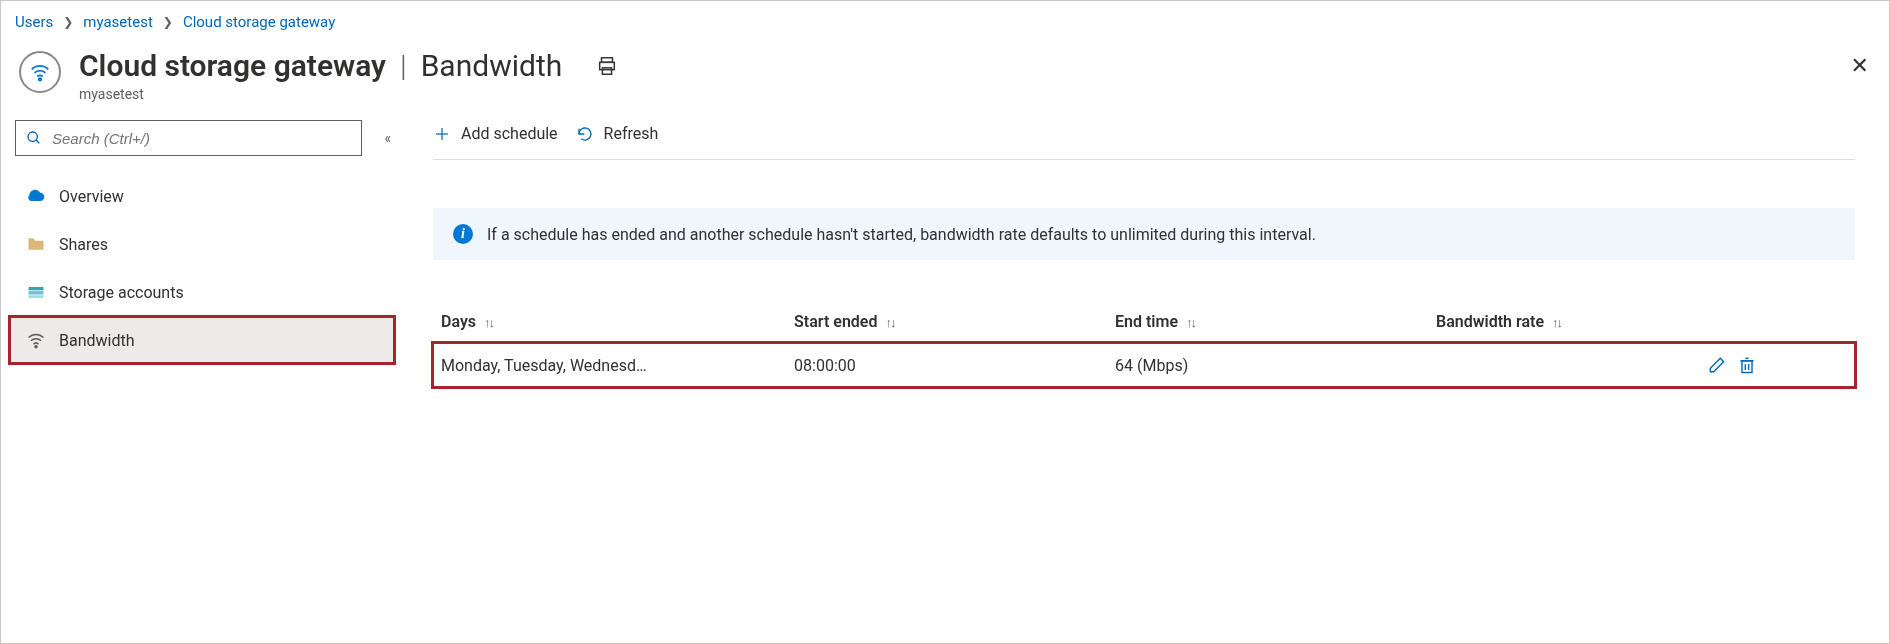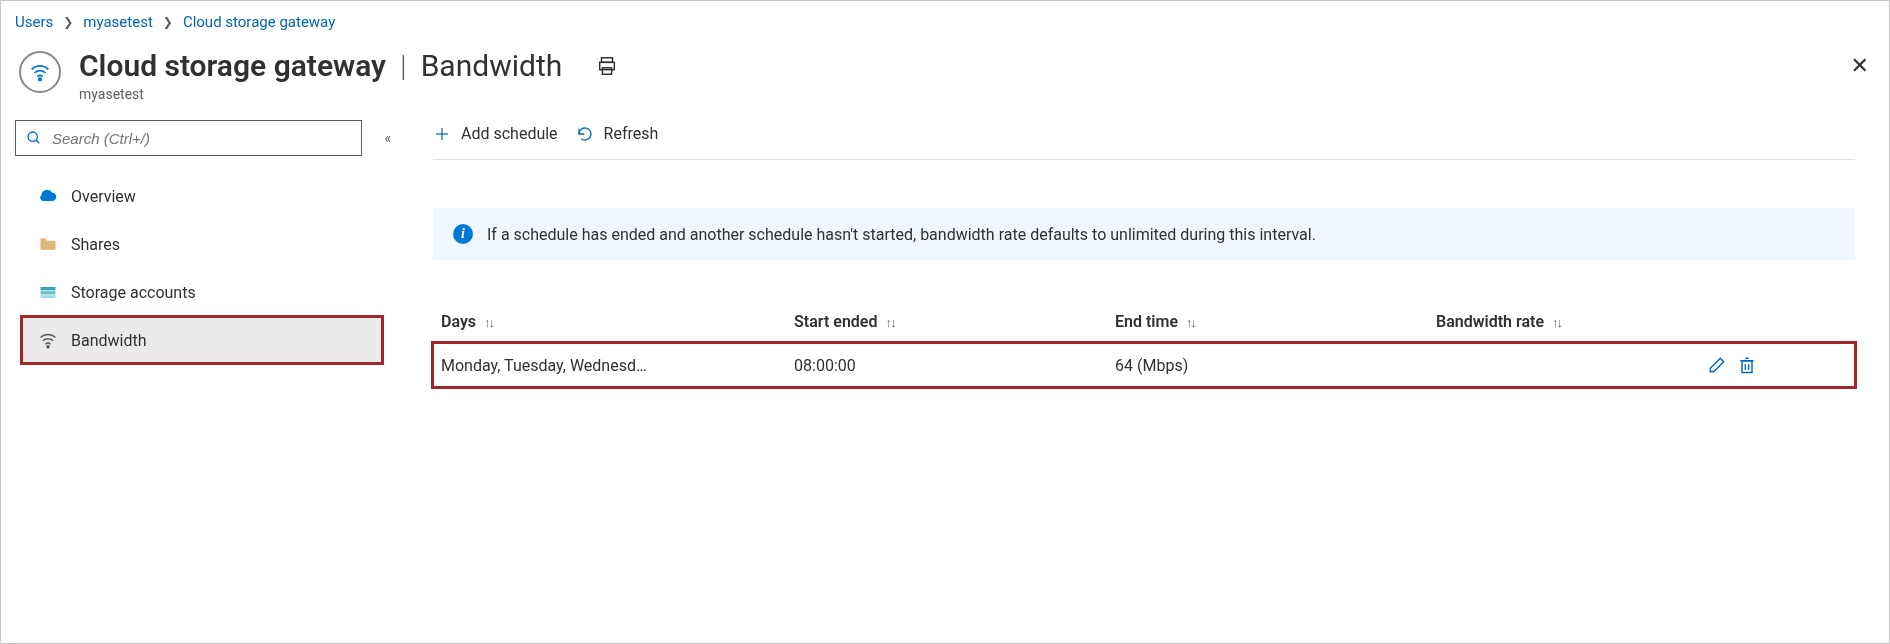--- a/index.html
+++ b/index.html
@@ -81,21 +81,21 @@
     flex:1;
     display:flex; align-items:center; gap:8px;
     border:1px solid #605e5c; height:36px;
     padding:0 10px; color:#605e5c;
   }
   .search-box input {
     border:none; outline:none; flex:1; font-size:15px; font-style:italic;
     color:#605e5c; background:transparent;
   }
   .collapse-chev { color:#605e5c; font-size:14px; cursor:pointer; padding:4px;}
-  .nav { list-style:none; margin:12px; padding:0; }
+  .nav { list-style:none; margin:0; padding:0; }
   .nav li {
     display:flex; align-items:center; gap:12px;
     height:48px; padding:0 10px; font-size:16px;
     cursor:pointer;
   }
   .nav li.selected { background: var(--selected); }
   .nav li.highlight-frame { outline:3px solid var(--highlight); outline-offset:-2px; margin-left:-6px; padding-left:16px; }
   .nav .ic { width:22px; display:inline-flex; justify-content:center; }
 
   

